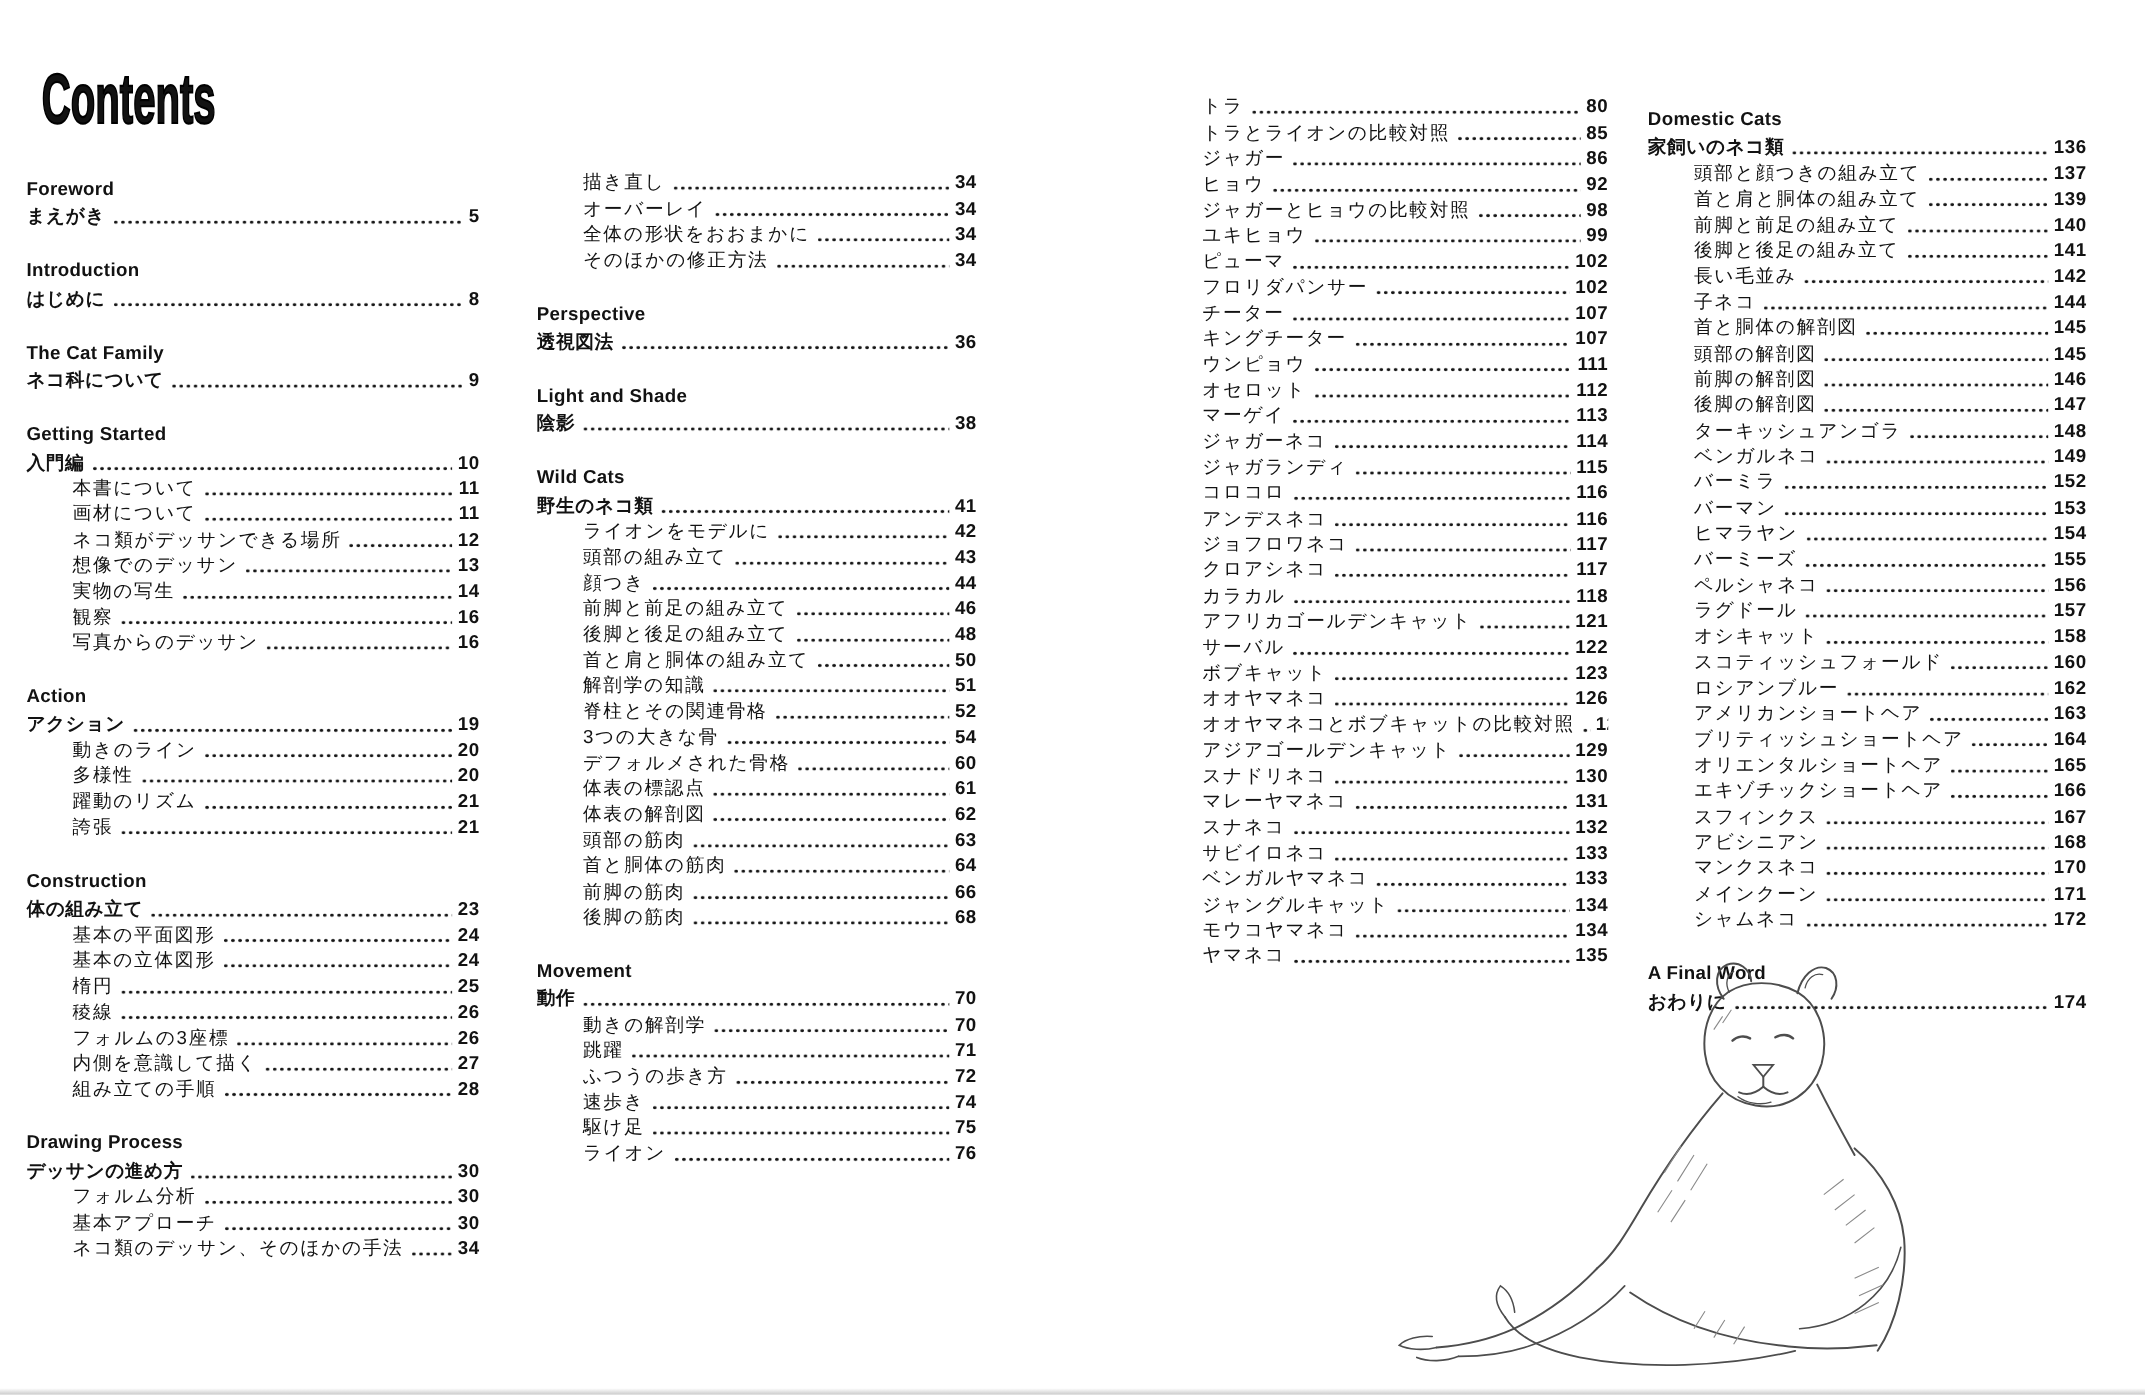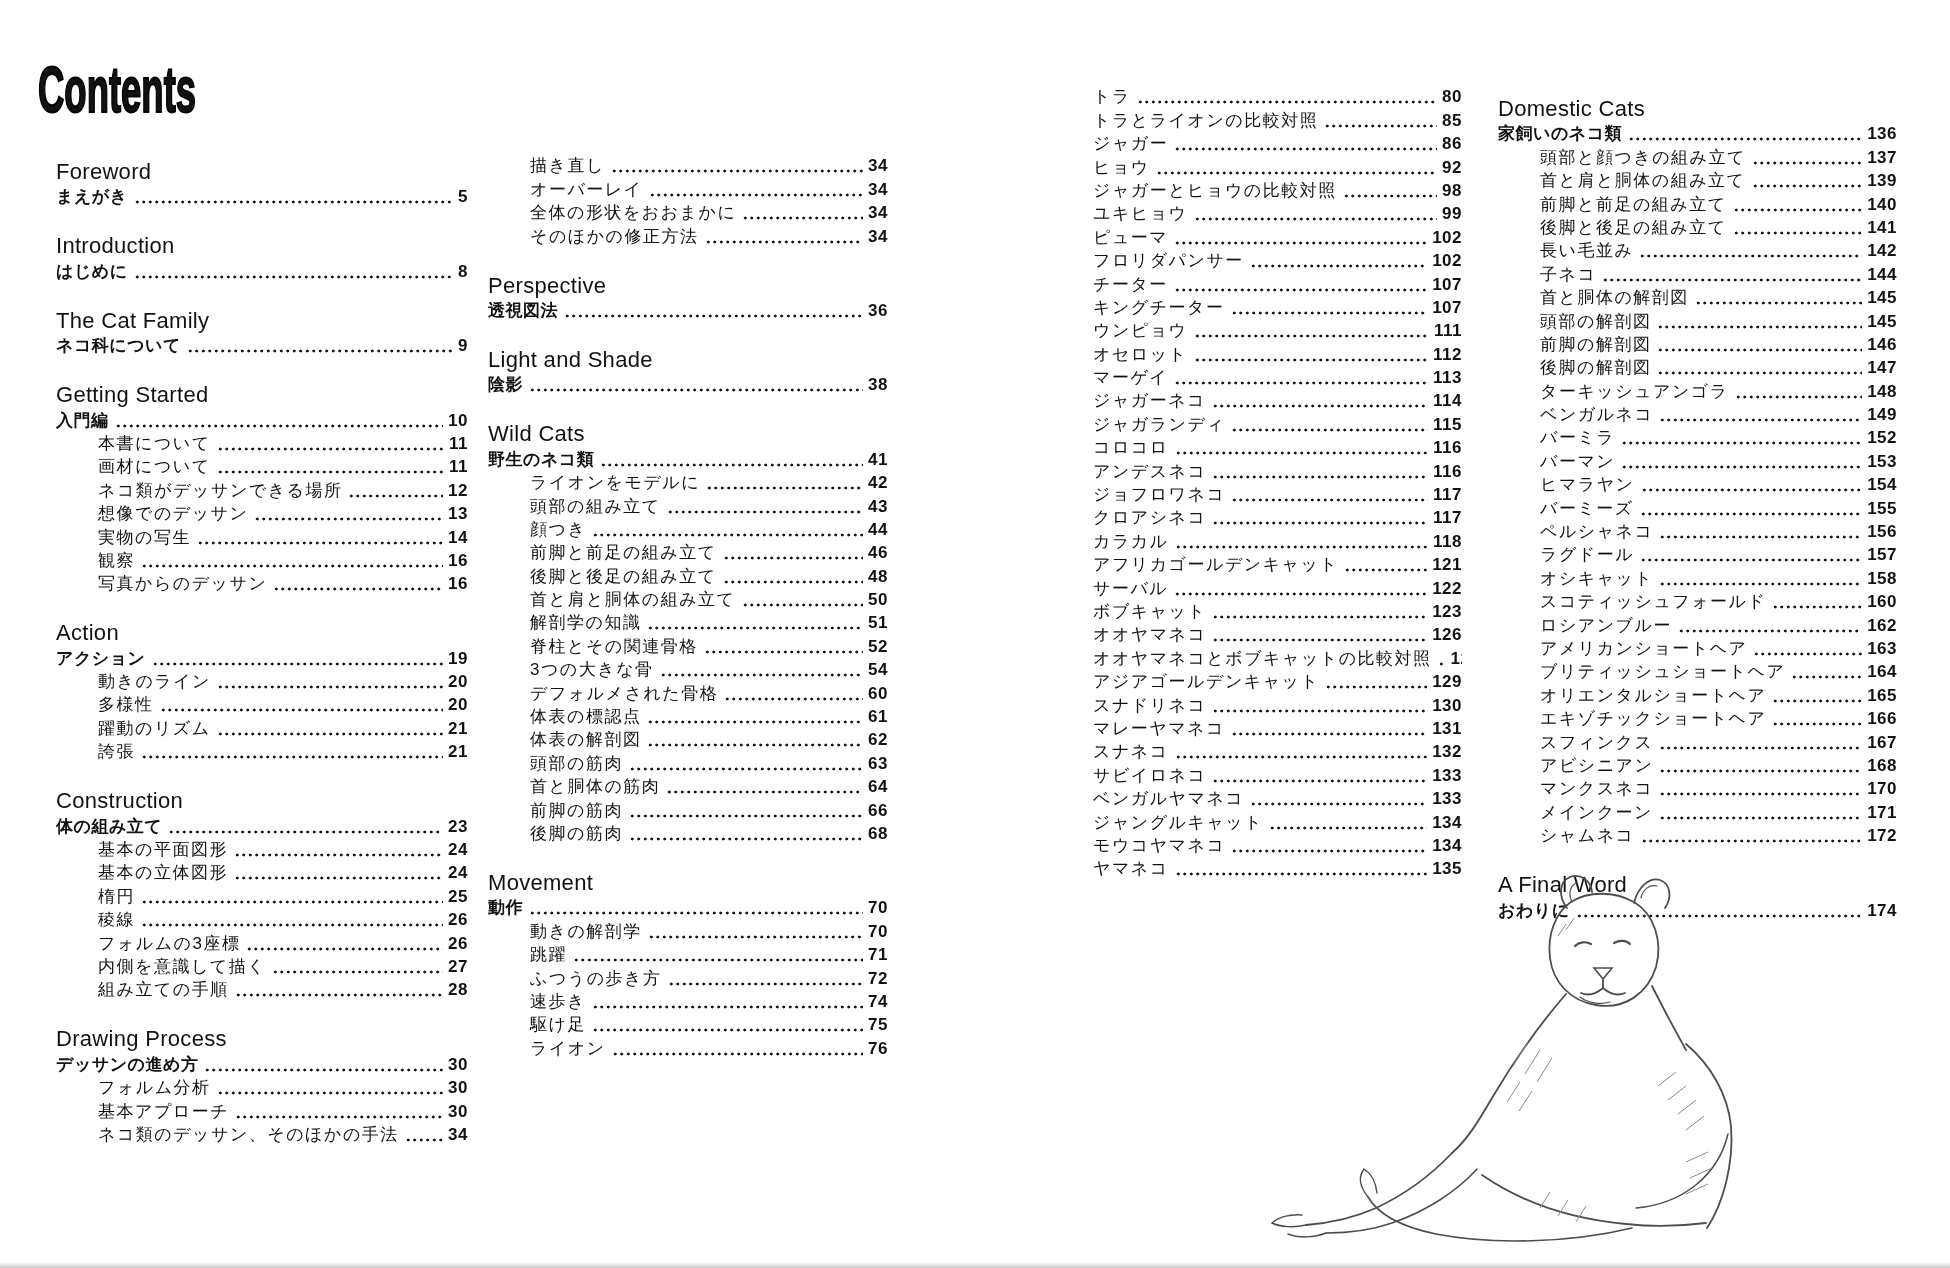--- a/index.html
+++ b/index.html
@@ -13,28 +13,28 @@
   }
   .title {
     position:absolute; left:38px; top:58px;
     font-size:64px; font-weight:bold; line-height:1;
     letter-spacing:0px;
     -webkit-text-stroke:2px #000;
     transform:scaleX(0.57); transform-origin:left top;
     white-space:nowrap;
   }
   .col { position:absolute; }
-  .col1 { left:56px;   top:160px; width:412px; }
+  .col1 { left:24px;   top:160px; width:412px; }
   .col2 { left:488px;  top:153px; width:400px; }
   .col3 { left:1051px; top:84px;  width:411px; }
   .col4 { left:1498px; top:97px;  width:399px; }
   .block { margin-top:27px; }
   .col > .block:first-child { margin-top:0; }
   .h-en {
-    font-size:22px; font-weight:normal;
+    font-size:17px; font-weight:bold;
     height:24px; line-height:24px; letter-spacing:0.3px;
     white-space:nowrap;
   }
   .row {
     display:flex; align-items:flex-end;
     height:23.4px; font-size:17px; line-height:21px;
     overflow:hidden;
   }
   .row .label { white-space:nowrap; letter-spacing:1.5px; }
   .jp-main .label { font-weight:bold; letter-spacing:0.5px; }

